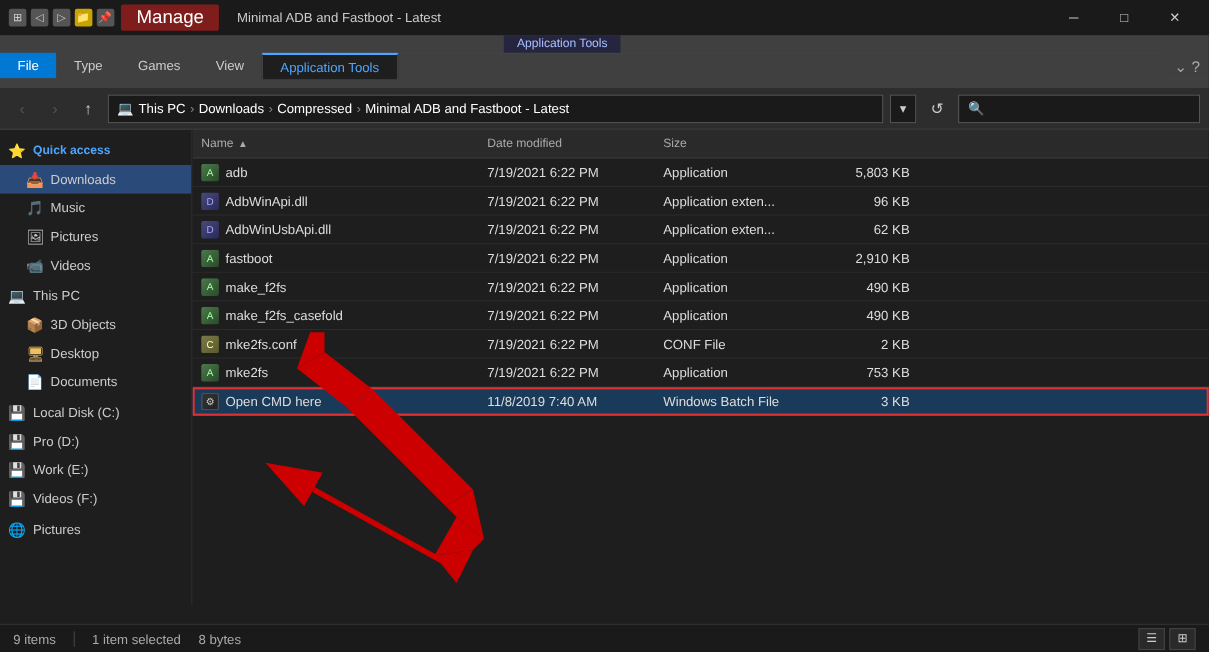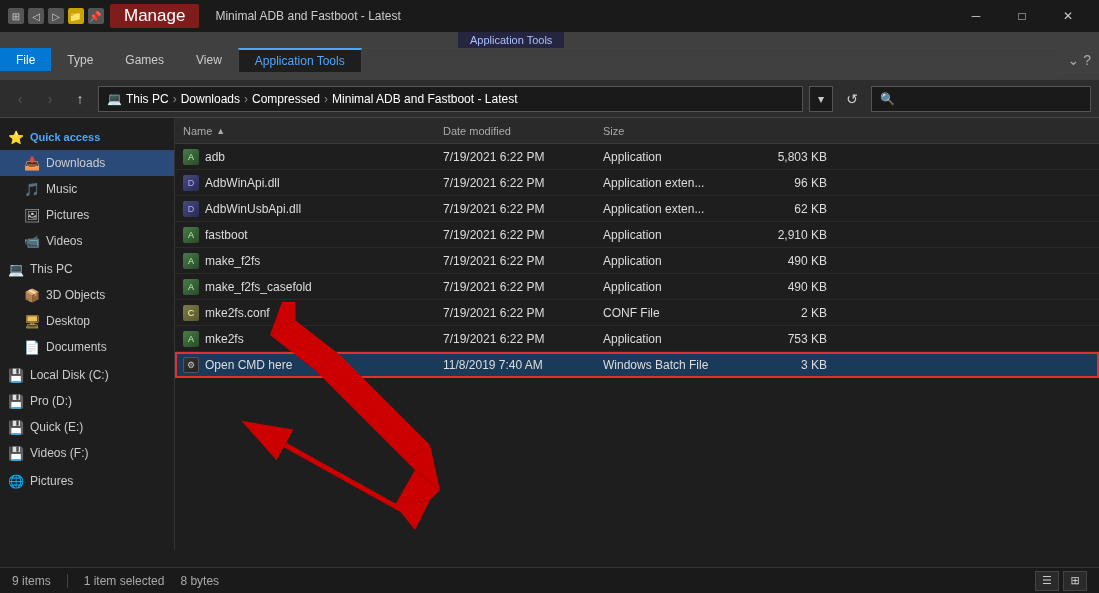--- a/index.html
+++ b/index.html
@@ -450,21 +450,21 @@
       <div class="sidebar-item">
         <span class="sidebar-icon drive">💾</span>
         <span>Local Disk (C:)</span>
       </div>
       <div class="sidebar-item">
         <span class="sidebar-icon drive">💾</span>
         <span>Pro (D:)</span>
       </div>
       <div class="sidebar-item">
         <span class="sidebar-icon drive">💾</span>
-        <span>Quick (E:)</span>
+        <span>Work (E:)</span>
       </div>
       <div class="sidebar-item">
         <span class="sidebar-icon drive">💾</span>
         <span>Videos (F:)</span>
       </div>
     </div>
 
     <div class="sidebar-section">
       <div class="sidebar-item">
         <span class="sidebar-icon network">🌐</span>

